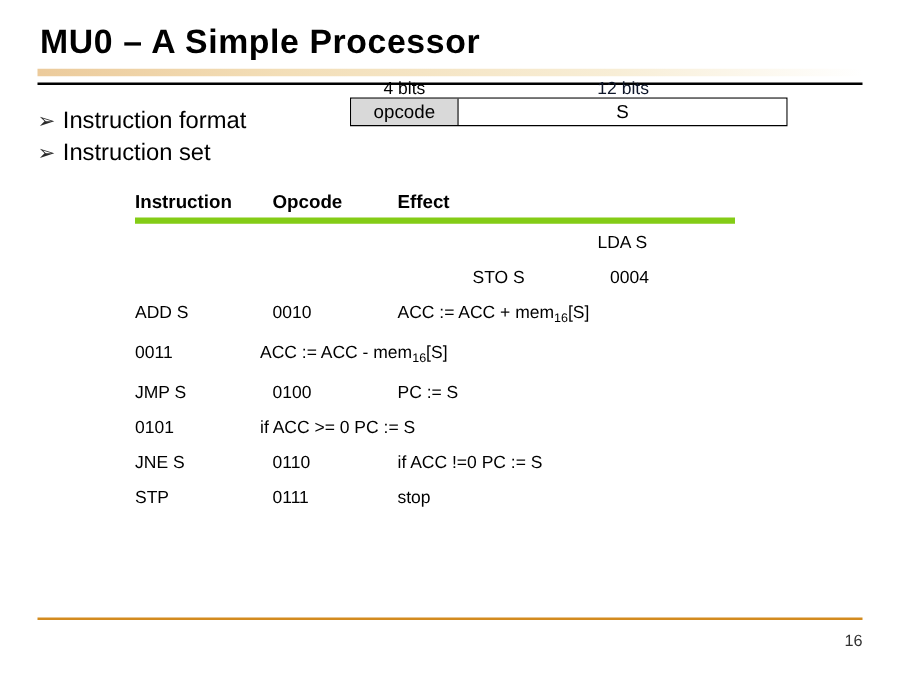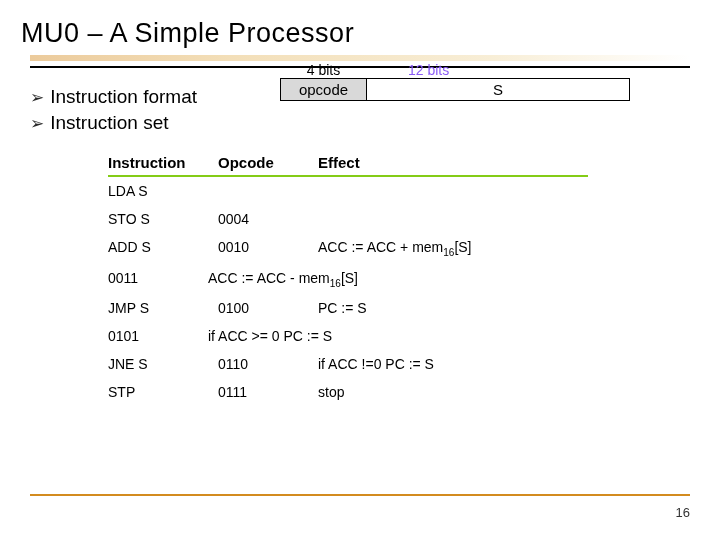--- a/index.html
+++ b/index.html
@@ -6,25 +6,25 @@
   body {
     width: 720px;
     height: 540px;
     background: #fff;
     font-family: Arial, Helvetica, sans-serif;
     position: relative;
     overflow: hidden;
   }
   .title {
     font-family: "Arial Black", Arial, sans-serif;
-    font-weight: 400;
+    font-weight: 700;
     font-size: 27px;
     letter-spacing: 0.5px;
     color: #000;
-    padding: 18px 0 0 21px;
+    padding: 18px 0 0 32px;
   }
   .title-rule {
     margin: 6px 30px 0 30px;
     height: 13px;
     position: relative;
   }
   .title-rule .fade {
     position: absolute;
     left: 0; right: 0;
     height: 6px;
@@ -49,23 +49,23 @@
   .bullet-row { display: flex; align-items: baseline; gap: 6px; }
   .bullet-arrow { color: #2a2a2a; font-size: 17px; }
   .format-diagram {
     position: absolute;
     left: 280px;
     top: -6px;
     width: 350px;
     font-size: 14px;
     font-family: Arial, sans-serif;
   }
-  .format-labels { display: flex; gap: 41px; }
+  .format-labels { display: flex; }
   .bits4 { width: 87px; text-align: center; color: #000; font-size: 14px; }
-  .bits12 { flex: 1; color: #8b5cf6; font-size: 14px; }
+  .bits12 { flex: 1; text-align: center; color: #0f172a; font-size: 14px; }
   .format-cells { display: flex; border: 1px solid #000; }
   .cell-op {
     width: 86px;
     background: #d9d9d9;
     text-align: center;
     padding: 2px 0;
     font-size: 15px;
     border-right: 1px solid #000;
   }
   .cell-s {
@@ -77,30 +77,31 @@
   }
   .table-wrap {
     margin: 18px 0 0 78px;
     width: 480px;
   }
   .thead {
     display: flex;
     font-weight: bold;
     font-size: 15px;
     padding-bottom: 4px;
-    border-bottom: 2px solid #84cc16;
+    border-bottom: 5px solid #84cc16;
   }
   .col-instr { width: 110px; }
   .col-op { width: 100px; }
   .col-eff { flex: 1; }
   .trow {
     display: flex;
     font-size: 14px;
     padding: 6px 0;
     align-items: baseline;
+    justify-content: flex-end;
   }
   .col-eff .sub { font-size: 10px; vertical-align: sub; }
   .footer-rule {
     position: absolute;
     left: 30px; right: 30px;
     bottom: 44px;
     border-top: 2px solid #d38b1f;
   }
   .page-num {
     position: absolute;

